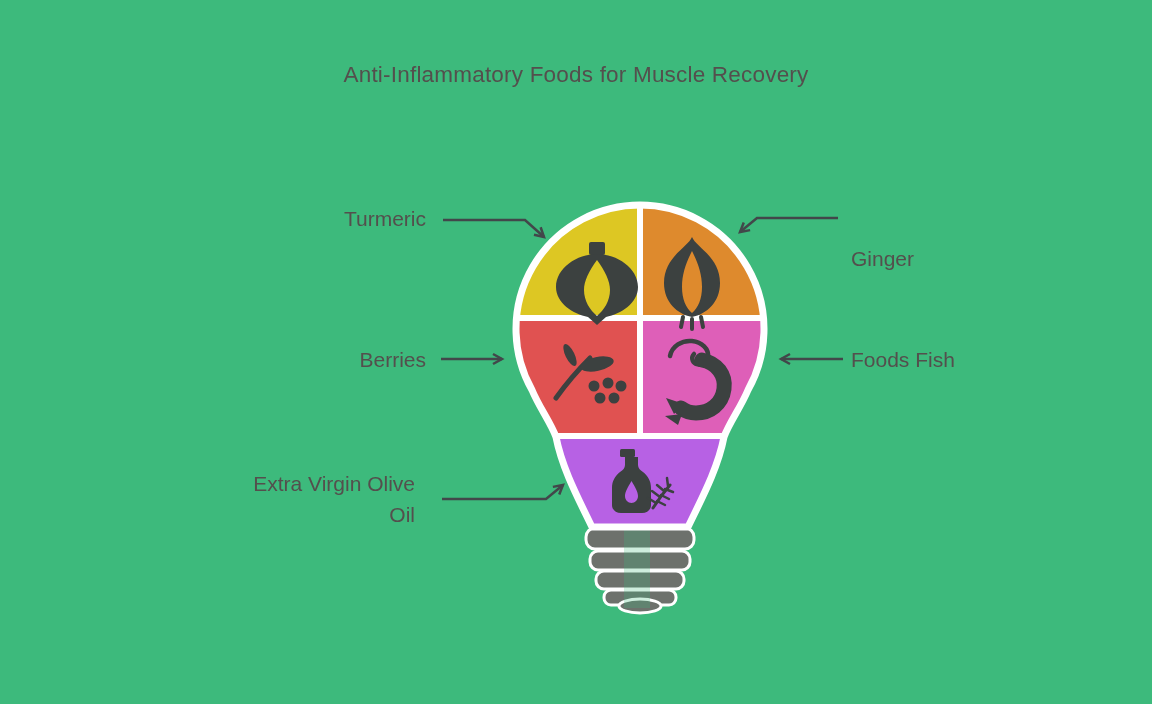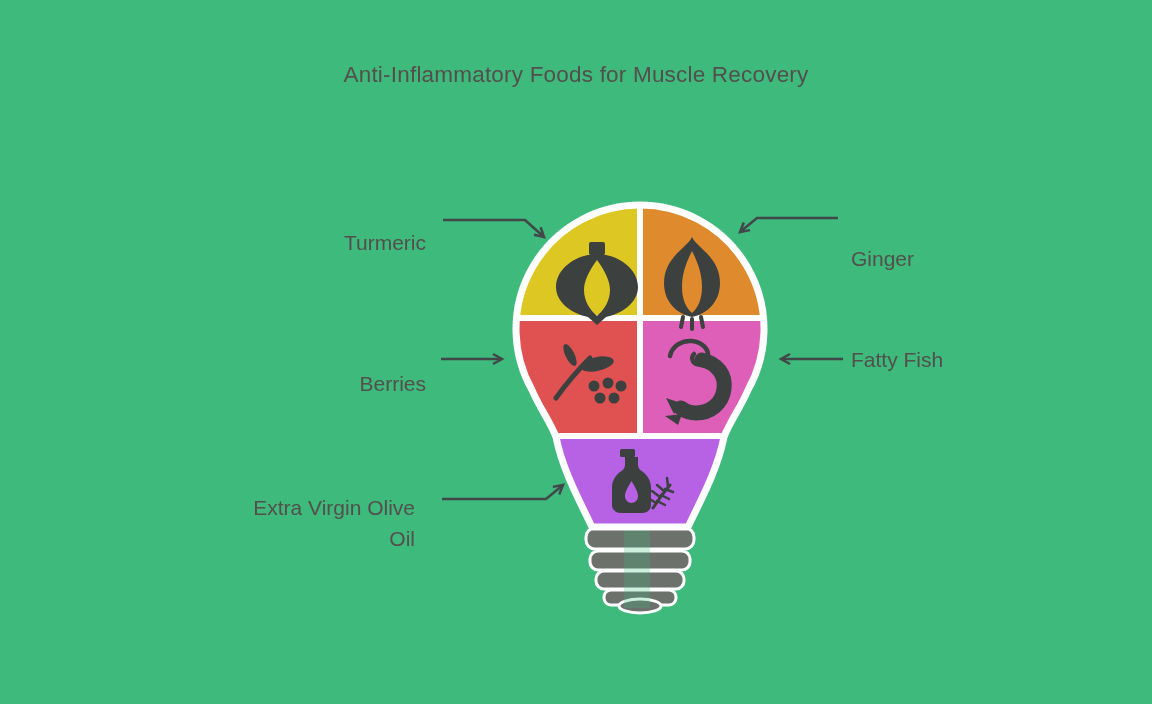--- a/index.html
+++ b/index.html
@@ -13,21 +13,21 @@
   .layer{position:absolute;left:0;top:0;}
   .title{
     position:absolute;left:0;top:62px;width:1152px;
     text-align:center;
     font-size:22.5px;color:#544f4d;letter-spacing:.2px;
   }
   .callout{
     position:absolute;
     font-size:21px;color:#544f4d;line-height:31px;
   }
-  .align-right{text-align:right;margin-top:24px;}
+  .align-right{text-align:right;}
   .icon{fill:#3c4140;}
   .icon-stroke{stroke:#3c4140;fill:none;}
   .arrow{stroke:#42474a;stroke-width:2.5;fill:none;}
   .divider{stroke:#ffffff;stroke-width:6;}
   .rib{fill:#6d716c;stroke:#ffffff;stroke-width:3;}
 </style>
 </head>
 <body>
 
 <div class="stage">
@@ -127,17 +127,17 @@
   </svg>
 
   <div class="title">Anti-Inflammatory Foods for Muscle Recovery</div>
 
   <div class="callout align-right" style="left:276px;top:203px;width:150px;">Turmeric</div>
 
   <div class="callout" style="left:851px;top:203px;width:150px;margin-top:40px;">Ginger</div>
 
   <div class="callout align-right" style="left:300px;top:344px;width:126px;">Berries</div>
 
-  <div class="callout" style="left:851px;top:344px;width:160px;">Fatty Fish</div>
+  <div class="callout" style="left:851px;top:344px;width:160px;">Foods Fish</div>
 
   <div class="callout align-right" style="left:230px;top:468px;width:185px;">Extra Virgin Olive Oil</div>
 
 </div>
 
 </body></html>

